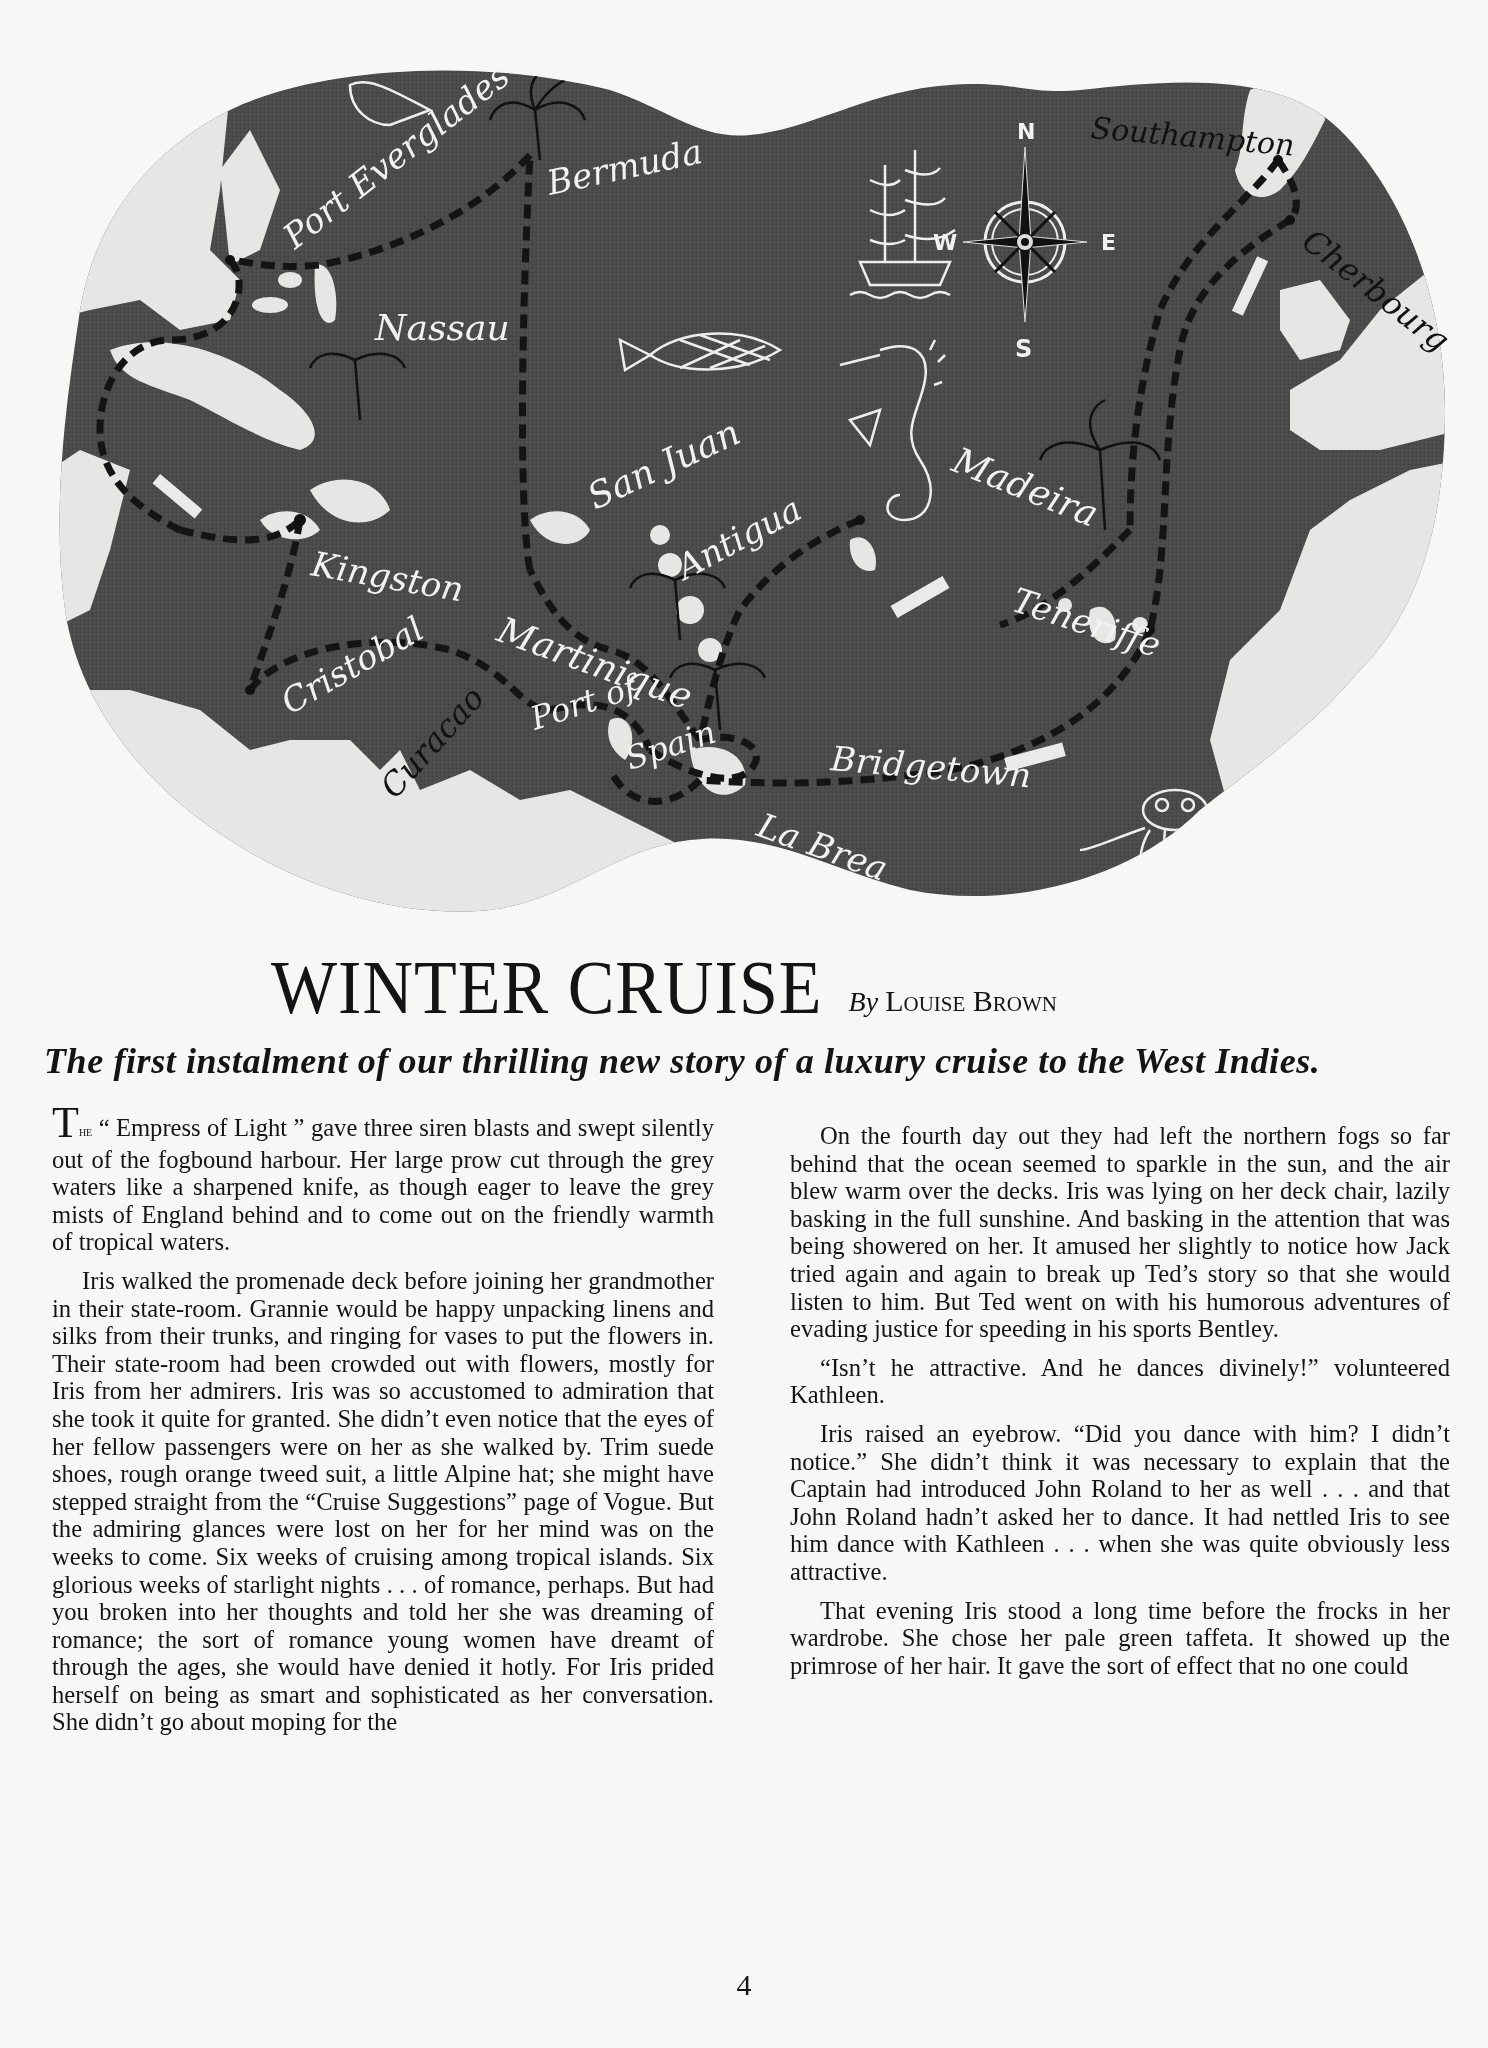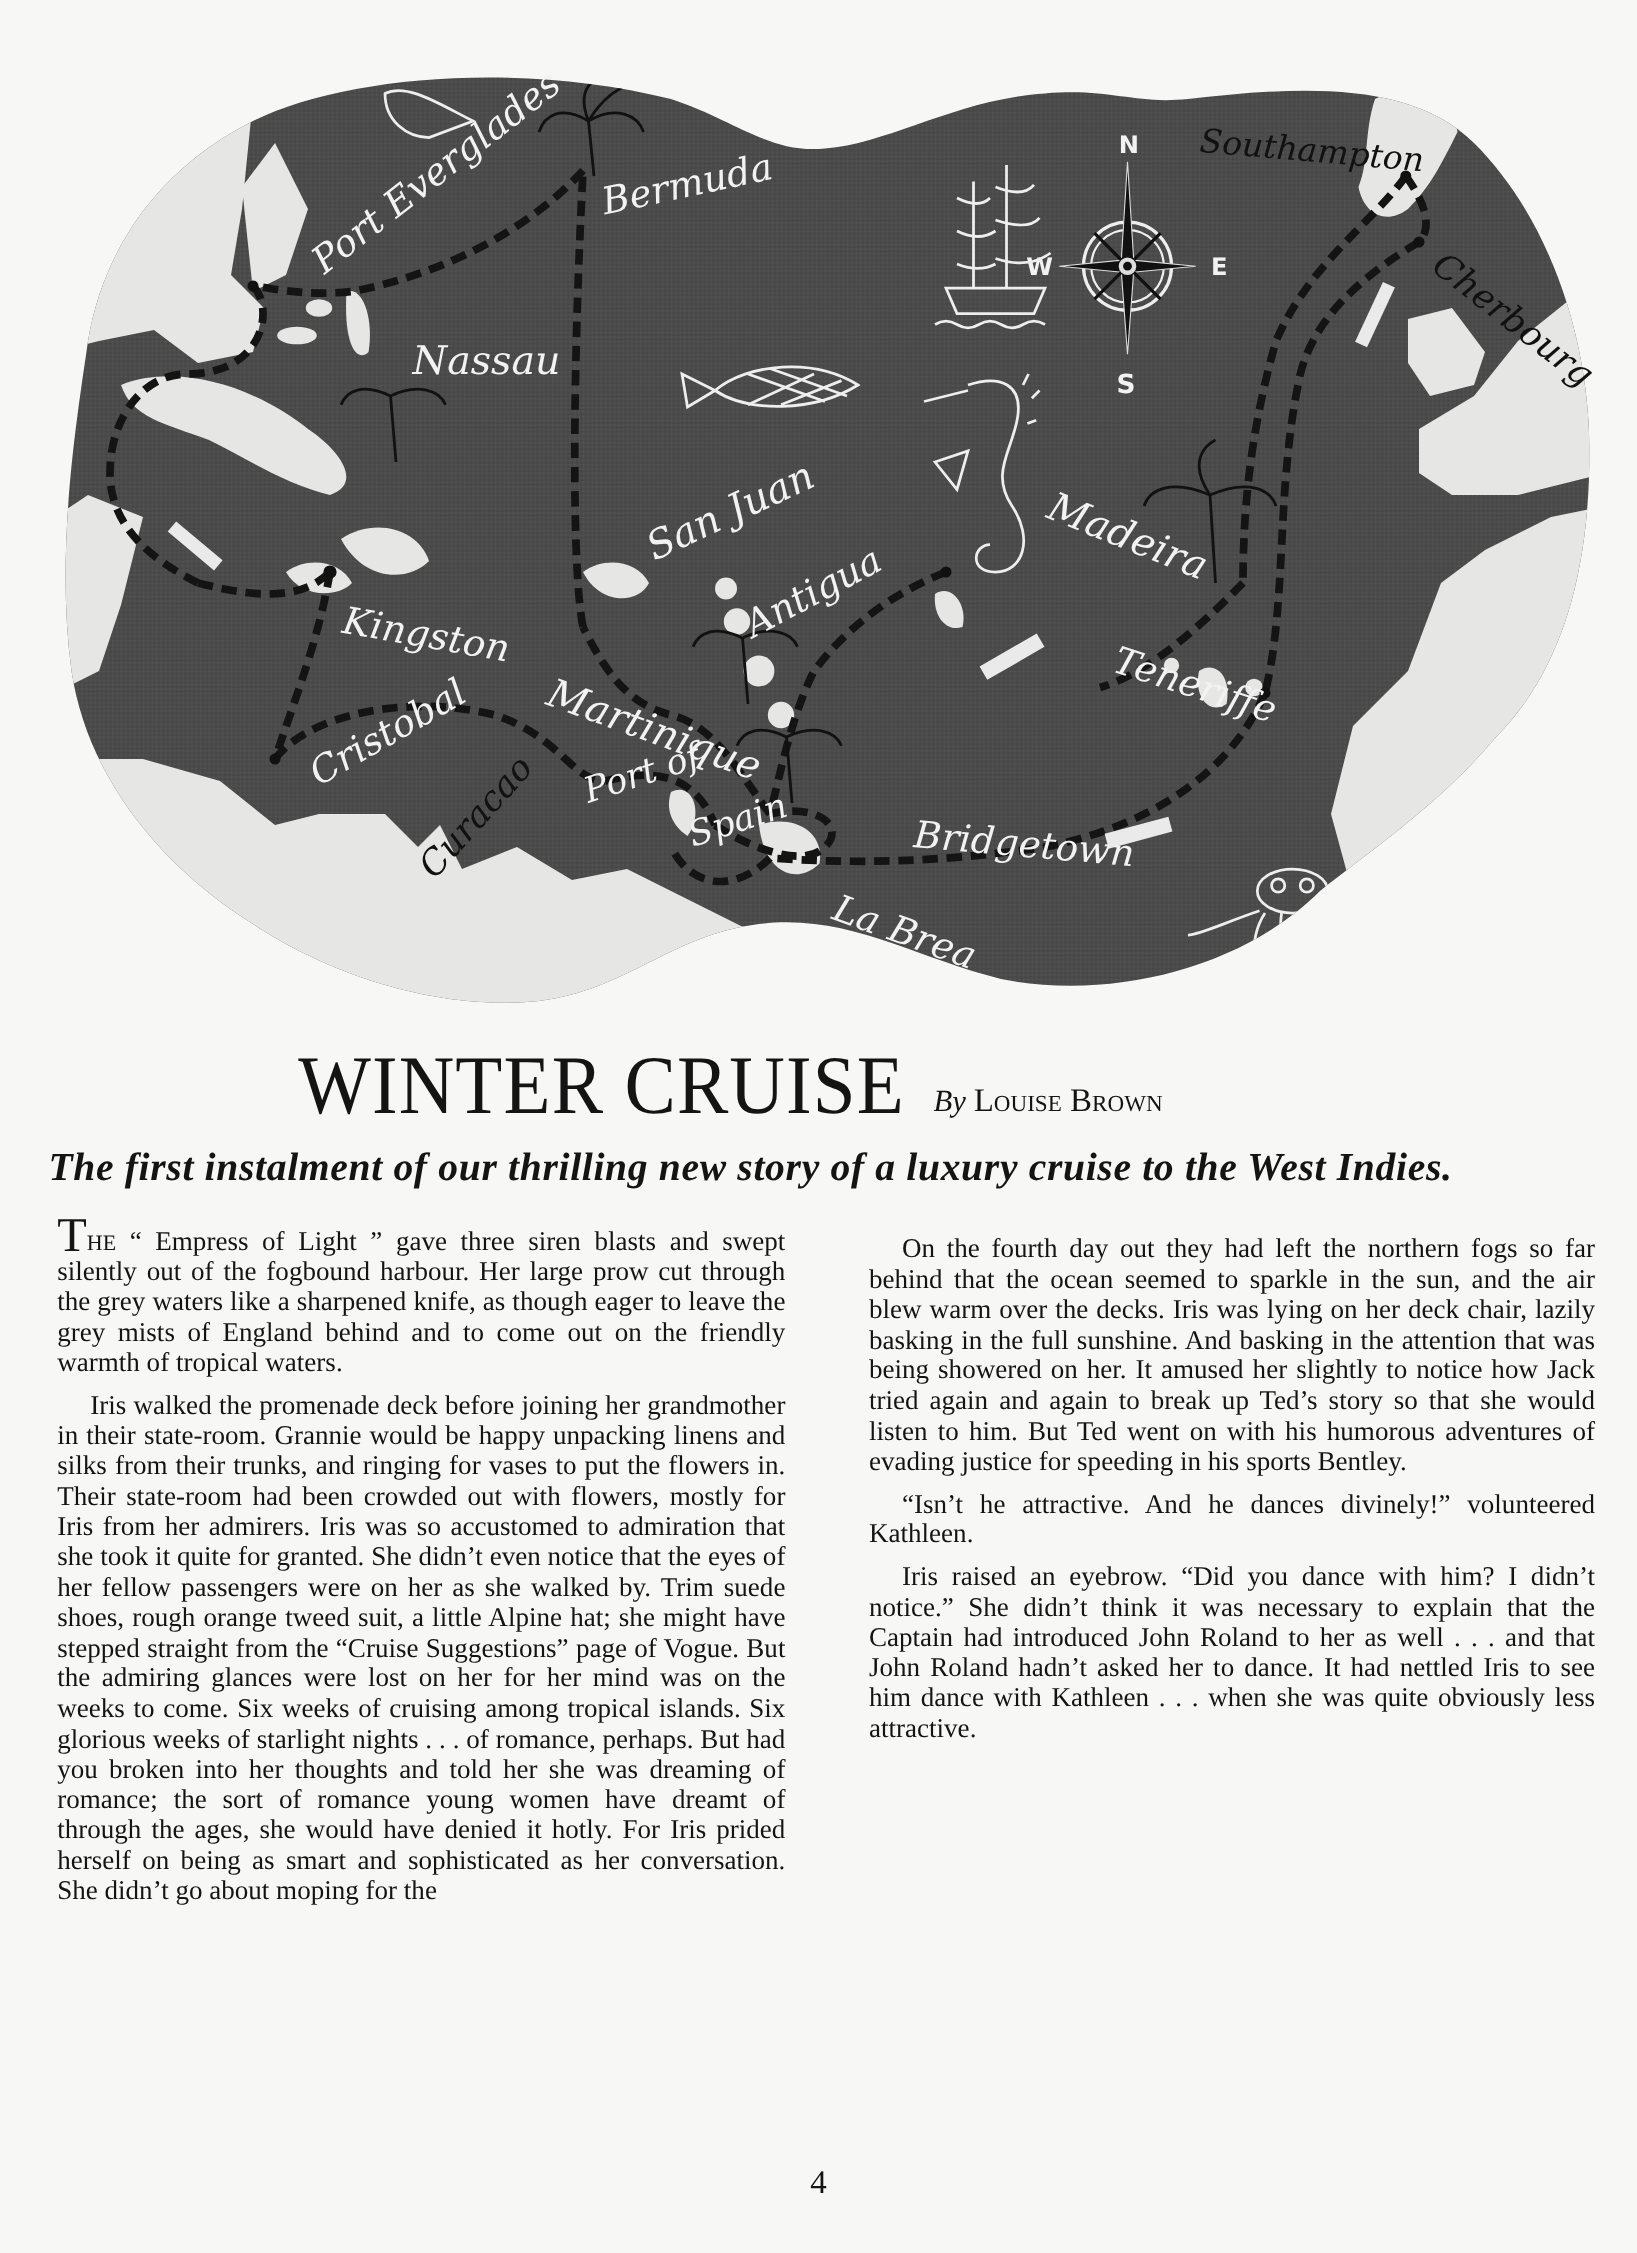--- a/index.html
+++ b/index.html
@@ -47,21 +47,21 @@
     position: absolute; top: 1108px;
     font-size: 24.6px; line-height: 27.6px;
     text-align: justify; hyphens: manual;
   }
   .col-left { left: 52px; width: 662px; }
   .col-right { left: 790px; width: 660px; top: 1122px; }
   .col p { margin: 0 0 11px 0; text-indent: 30px; }
   .col p.first { text-indent: 0; }
   .col p.cont { text-indent: 0; }
   .dropcap { font-size: 44px; line-height: 30px; vertical-align: -1px; }
-  .smallcaps-lead { font-variant: small-caps; font-size: 28px; }
+  .smallcaps-lead { font-variant: small-caps; font-size: 14px; }
 
   .page-number {
     position: absolute; left: 0; width: 1488px; top: 1968px;
     text-align: center; font-size: 30px;
   }
 </style>
 </head>
 <body>
 
 <div class="map-wrap">
@@ -254,15 +254,16 @@
 
 <div class="col col-left">
   <p class="first"><span class="dropcap">T</span><span class="smallcaps-lead">he</span><span> “ Empress of Light ” gave three siren blasts and swept silently out of the fogbound harbour. Her large prow cut through the grey waters like a sharpened knife, as though eager to leave the grey mists of England behind and to come out on the friendly warmth of tropical waters.</span></p>
   <p>Iris walked the promenade deck before joining her grandmother in their state-room.  Grannie would be happy unpacking linens and silks from their trunks, and ringing for vases to put the flowers in. Their state-room had been crowded out with flowers, mostly for Iris from her admirers. Iris was so accustomed to admiration that she took it quite for granted. She didn’t even notice that the eyes of her fellow passengers were on her as she walked by. Trim suede shoes, rough orange tweed suit, a little Alpine hat; she might have stepped straight from the “Cruise Suggestions” page of Vogue. But the admiring glances were lost on her for her mind was on the weeks to come. Six weeks of cruising among tropical islands. Six glorious weeks of starlight nights . . . of romance, perhaps. But had you broken into her thoughts and told her she was dreaming of romance; the sort of romance young women have dreamt of through the ages, she would have denied it hotly. For Iris prided herself on being as smart and sophisticated as her conversation. She didn’t go about moping for the</p>
 </div>
 
 <div class="col col-right">
   <p>On the fourth day out they had left the northern fogs so far behind that the ocean seemed to sparkle in the sun, and the air blew warm over the decks. Iris was lying on her deck chair, lazily basking in the full sunshine. And basking in the attention that was being showered on her. It amused her slightly to notice how Jack tried again and again to break up Ted’s story so that she would listen to him. But Ted went on with his humorous adventures of evading justice for speeding in his sports Bentley.</p>
   <p>“Isn’t he attractive. And he dances divinely!” volunteered Kathleen.</p>
   <p>Iris raised an eyebrow. “Did you dance with him? I didn’t notice.” She didn’t think it was necessary to explain that the Captain had in­troduced John Roland to her as well . . . and that John Roland hadn’t asked her to dance. It had nettled Iris to see him dance with Kathleen . . . when she was quite obviously less attractive.</p>
+  <p>That evening Iris stood a long time before the frocks in her wardrobe. She chose her pale green taffeta. It showed up the primrose of her hair. It gave the sort of effect that no one could</p>
 </div>
 
 <div class="page-number">4</div>
 
 </body></html>

